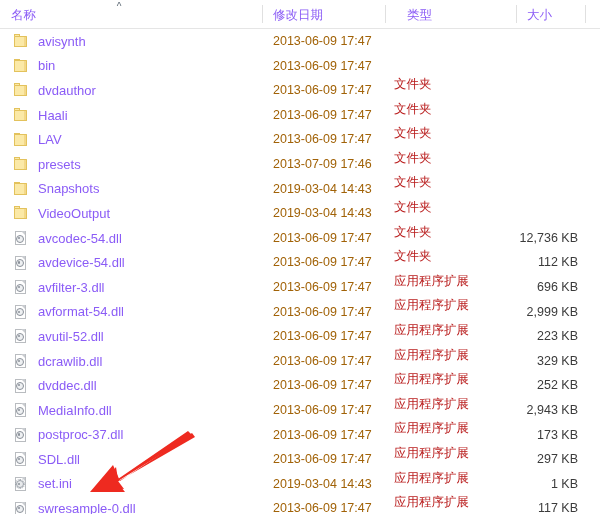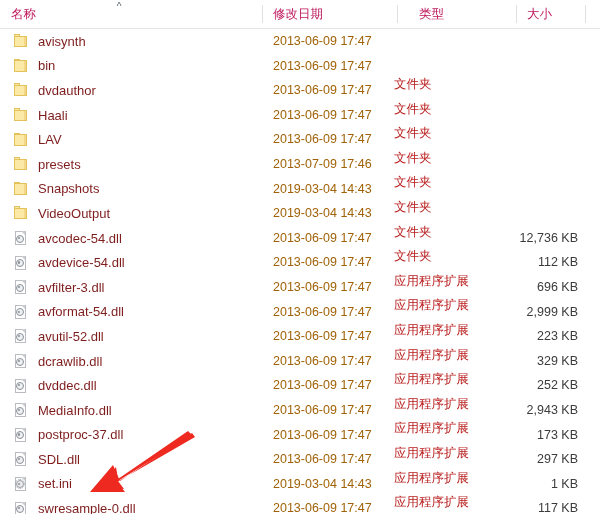--- a/index.html
+++ b/index.html
@@ -40,38 +40,37 @@
     line-height: 10px;
     text-align: center;
     user-select: none;
   }
   .col-head {
     position: absolute;
     top: 0;
     height: 28px;
     line-height: 30px;
     font-size: 12.5px;
-    color: #be185d;
+    color: #8b5cf6;
     padding-left: 11px;
     box-sizing: border-box;
     white-space: nowrap;
-    font-family: Liberation Mono, monospace;
   }
   .col-head.divider::before {
     content: "";
     position: absolute;
     left: 0;
     top: 5px;
     bottom: 5px;
     width: 1px;
     background: #e0e0e0;
   }
   .ch-name { left: 0px;   width: 262px; }
   .ch-date { left: 262px; width: 123px; }
-  .ch-type { left: 397px; width: 125px; padding-left: 22px; }
+  .ch-type { left: 385px; width: 125px; padding-left: 22px; }
   .ch-size { left: 516px; width: 75px; }
   .ch-end  { left: 585px; width: 15px; padding-left: 0; }
 
   
   .rows {
     position: relative;
   }
   .row {
     position: relative;
     height: 24.6px;
@@ -114,21 +113,21 @@
     font-size: 12.5px;
   }
 
   .name-wrap {
     display: flex;
     align-items: center;
     height: 24.6px;
   }
   .name-label {
     margin-left: 9px;
-    color: #7f1d1d;
+    color: #8b5cf6;
     font-size: 13px;
   }
 
   
   .icon {
     flex: 0 0 auto;
     width: 16px;
     height: 16px;
     display: block;
     position: relative;

